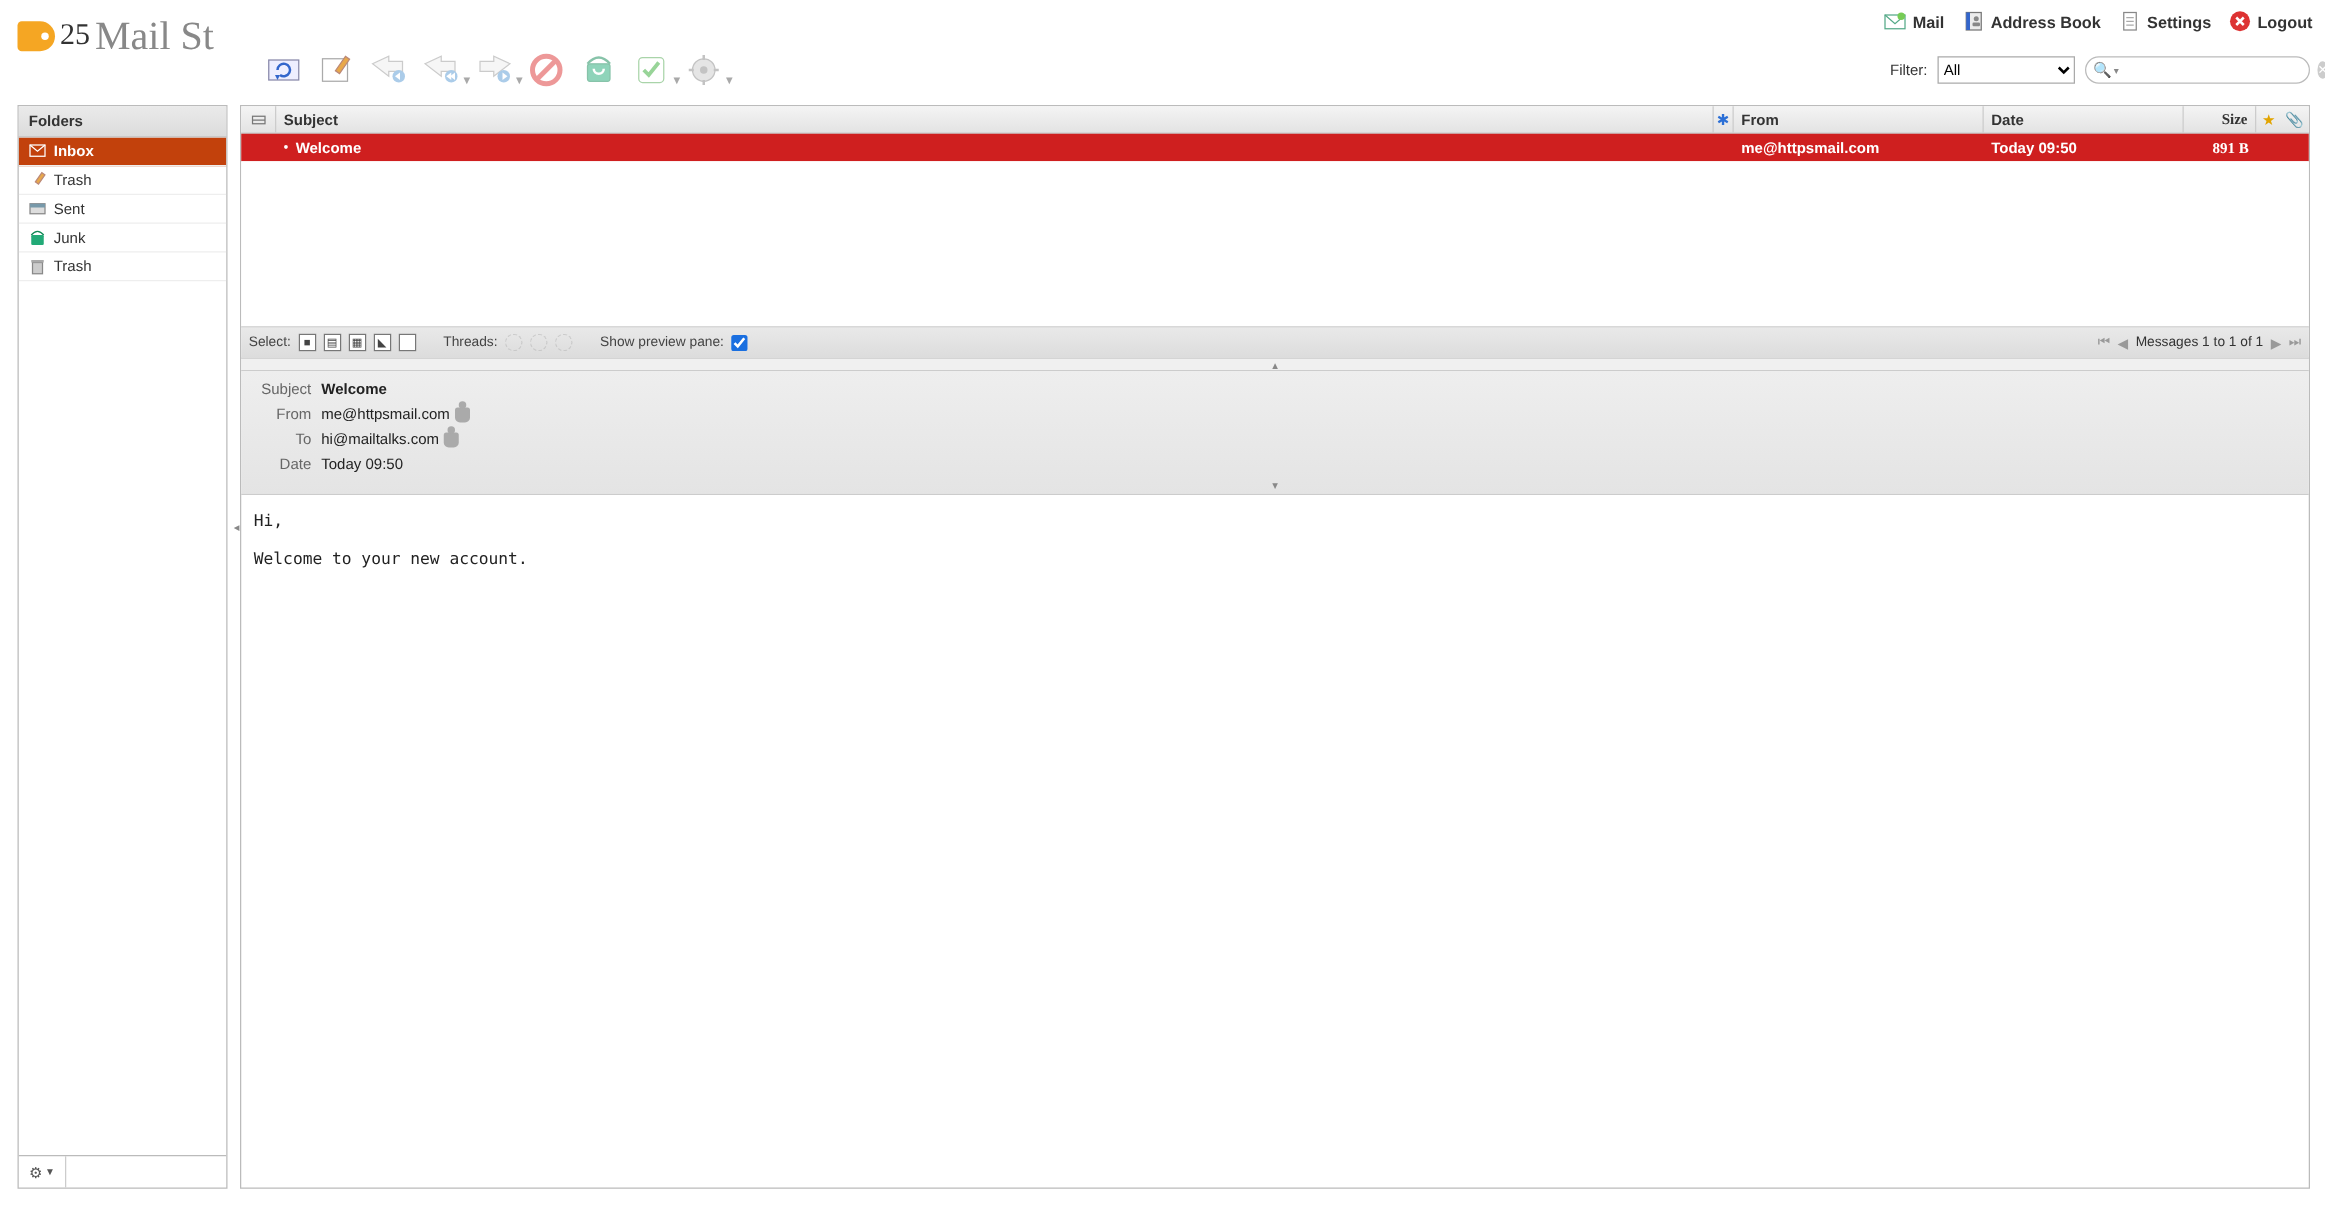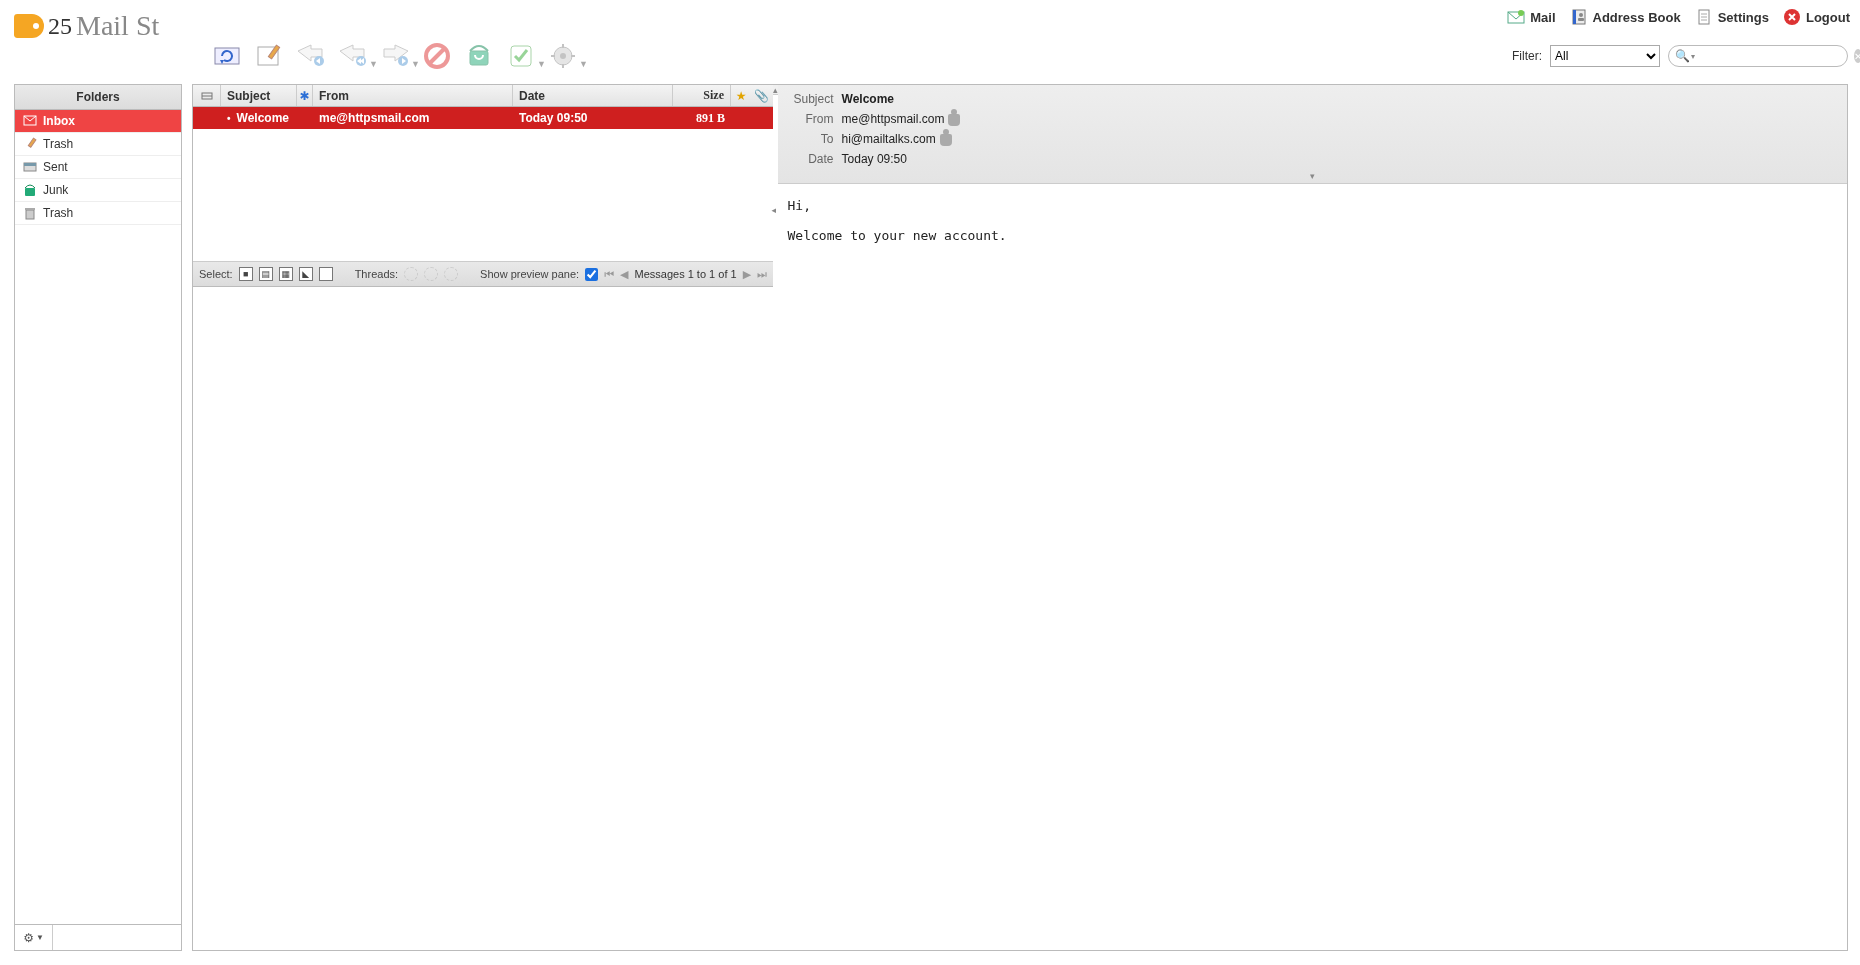--- a/index.html
+++ b/index.html
@@ -8,21 +8,21 @@
   
   .topbar { display:flex; justify-content:flex-end; align-items:center; height:34px; padding-right:10px; gap:14px; }
   .topbar .applink { display:flex; align-items:center; gap:5px; color:#333; cursor:pointer; font-size:13px;font-weight:bold;}
   .topbar .icon { width:18px; height:18px; display:inline-flex; align-items:center; justify-content:center; }
   
   
   .logo { position:absolute; top:10px; left:14px; display:flex; align-items:center; font-family: Georgia, serif;}
   .logo .tag { width:30px; height:24px; background:#f5a623; border-radius:4px 14px 14px 4px; position:relative; margin-right:4px;}
   .logo .tag::after { content:""; position:absolute; right:5px; top:9px; width:6px; height:6px; background:#fff; border-radius:50%;}
   .logo .b25 { font-size:24px; color:#333; font-weight:normal;}
-  .logo .mailst { font-size:28px; color:#888; font-weight:normal; margin-left:4px;}
+  .logo .mailst { font-size:32px; color:#888; font-weight:normal; margin-left:4px;}
   
   
   .toolbar-row { display:flex; align-items:center; height:44px; padding-left:210px; padding-right:12px;}
   .toolbar-left { display:flex; gap:8px; align-items:center;}
   .tbtn { width:34px; height:34px; display:flex; align-items:center; justify-content:center; cursor:pointer; position:relative;}
   .tbtn.disabled { opacity:.5; cursor:default;}
   .tbtn .dd { position:absolute; right:-8px; bottom:4px; font-size:9px; color:#555;}
   .toolbar-right { margin-left:auto; display:flex; align-items:center; gap:8px;}
   .filter-label { color:#333;}
   .filter-select { height:22px; border:1px solid #aaa; background:#fff; font-size:12px; min-width:110px;}
@@ -30,30 +30,30 @@
   .searchbox .mag { font-size:12px; color:#888;}
   .searchbox .dd2 { font-size:8px; color:#888; margin-left:1px;}
   .searchbox input { border:none; outline:none; flex:1; font-size:12px; margin-left:4px; background:transparent;}
   .searchbox .clear { width:14px; height:14px; border-radius:50%; background:#ccc; color:#fff; font-size:10px; display:flex; align-items:center; justify-content:center; cursor:pointer;}
   
   
   .main { position:absolute; top:84px; left:14px; right:12px; bottom:14px; display:flex; gap:10px;}
   
   
   .folders { width:168px; border:1px solid #bbb; background:#fff; display:flex; flex-direction:column;}
-  .folders-header { background:linear-gradient(#eaeaea,#dcdcdc); border-bottom:1px solid #bbb; padding:5px 8px; font-weight:bold; font-size:12px; color:#333;text-align:center;}
+  .folders-header { background:linear-gradient(#eaeaea,#dcdcdc); border-bottom:1px solid #bbb; padding:5px 8px; font-weight:bold; font-size:12px; color:#333;}
   .folder-list { flex:1; overflow:auto;}
   .folder { display:flex; align-items:center; gap:6px; padding:4px 8px; border-bottom:1px solid #eee; cursor:pointer;}
-  .folder.active { background:#ef4444; color:#fff; font-weight:bold;}
+  .folder.active { background:#c2410c; color:#fff; font-weight:bold;}
   .folder .ficon { width:14px; height:14px; display:inline-flex; align-items:center; justify-content:center;}
   .folders-footer { border-top:1px solid #bbb; height:26px; display:flex; align-items:center;}
   .gearbtn { width:38px; height:100%; border-right:1px solid #ccc; display:flex; align-items:center; justify-content:center; cursor:pointer; font-size:12px; color:#555;}
   
   
-  .rightcol { flex:1; display:flex; flex-direction:row; border:1px solid #bbb; background:#fff;}
+  .rightcol { flex:1; display:flex; flex-direction:column; border:1px solid #bbb; background:#fff;}
   
   
   .msglist { display:flex; flex-direction:column; border-bottom:1px solid #bbb; height:202px; }
   .msghead { display:flex; background:linear-gradient(#f4f4f4,#e3e3e3); border-bottom:1px solid #bbb; height:22px; align-items:center; font-size:12px; color:#333;}
   .col { padding:0 6px; border-right:1px solid #ccc; height:100%; display:flex; align-items:center;}
   .col.thread { width:28px; justify-content:center;}
   .col.subject { flex:1; font-weight:bold;}
   .col.from { width:200px; font-weight:bold;}
   .col.fromstar { width:16px; justify-content:center; color:#2b6fd6;}
   .col.date { width:160px; font-weight:bold;}

